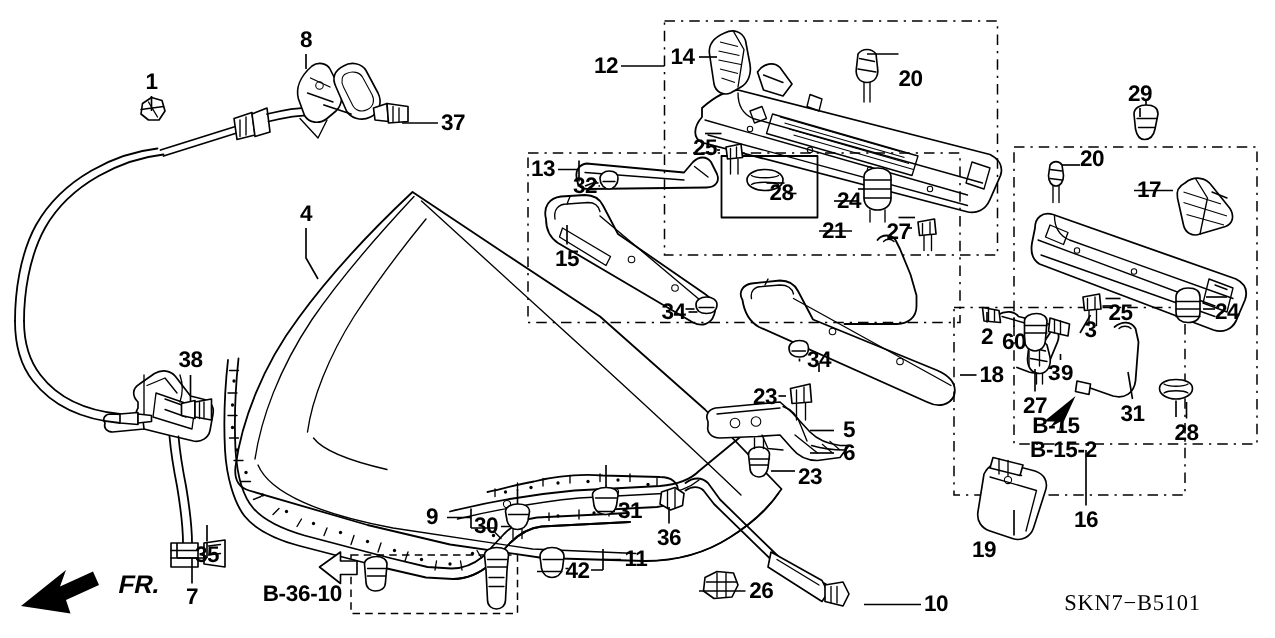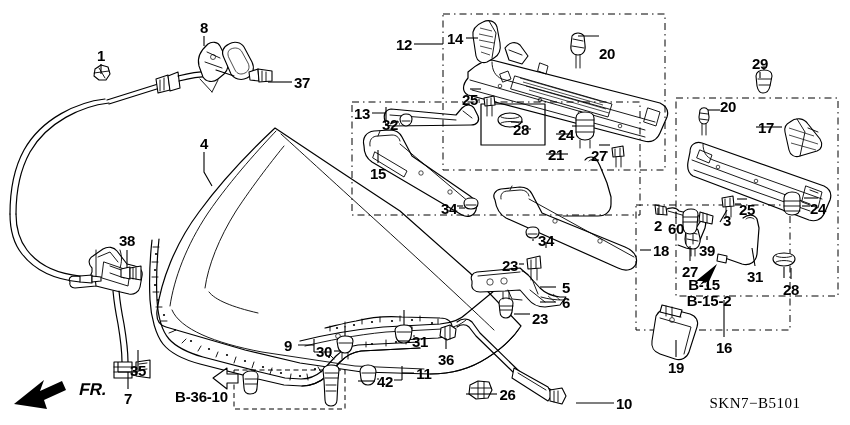--- a/index.html
+++ b/index.html
@@ -603,21 +603,21 @@
       <div class="lbl" style="left: 288px; top: 345px;">9</div>
       <div class="lbl" style="left: 624px; top: 403px;">10</div>
       <div class="lbl" style="left: 424px; top: 373px;">11</div>
       <div class="lbl" style="left: 404px; top: 44px;">12</div>
       <div class="lbl" style="left: 362px; top: 113px;">13</div>
       <div class="lbl" style="left: 455px; top: 38px;">14</div>
       <div class="lbl" style="left: 378px; top: 173px;">15</div>
       <div class="lbl" style="left: 724px; top: 347px;">16</div>
       <div class="lbl" style="left: 766px; top: 127px;">17</div>
       <div class="lbl" style="left: 661px; top: 250px;">18</div>
-      <div class="lbl" style="left: 676px; top: 367px;">19</div>
+      <div class="lbl" style="left: 656px; top: 367px;">19</div>
       <div class="lbl" style="left: 607px; top: 53px;">20</div>
       <div class="lbl" style="left: 728px; top: 106px;">20</div>
       <div class="lbl" style="left: 556px; top: 154px;">21</div>
       <div class="lbl" style="left: 755px; top: 276px;">31</div>
       <div class="lbl" style="left: 510px; top: 265px;">23</div>
       <div class="lbl" style="left: 540px; top: 318px;">23</div>
       <div class="lbl" style="left: 566px; top: 134px;">24</div>
       <div class="lbl" style="left: 818px; top: 208px;">24</div>
       <div class="lbl" style="left: 470px; top: 99px;">25</div>
       <div class="lbl" style="left: 747px; top: 209px;">25</div>
@@ -630,21 +630,21 @@
       <div class="lbl" style="left: 324px; top: 351px;">30</div>
       <div class="lbl" style="left: 420px; top: 341px;">31</div>
       <div class="lbl" style="left: 390px; top: 124px;">32</div>
       <div class="lbl" style="left: 385px; top: 381px;">42</div>
       <div class="lbl" style="left: 449px; top: 208px;">34</div>
       <div class="lbl" style="left: 546px; top: 240px;">34</div>
       <div class="lbl" style="left: 138px; top: 370px;">35</div>
       <div class="lbl" style="left: 446px; top: 359px;">36</div>
       <div class="lbl" style="left: 302px; top: 82px;">37</div>
       <div class="lbl" style="left: 127px; top: 240px;">38</div>
-      <div class="lbl" style="left: 707px; top: 250px;">39</div>
+      <div class="lbl" style="left: 707px; top: 250px; font-family: Liberation Mono, monospace;">39</div>
       <div class="lbl" style="left: 676px; top: 228px;">60</div>
     </div>
   <div id="refs">
       <div class="ref" style="left: 180px; top: 396px; padding-left: 43px;">B-36-10</div>
       <div class="ref" style="left: 704px; top: 272px; margin-top: 12px;">B-15</div>
       <div class="ref" style="left: 709px; top: 300px;">B-15-2</div>
     </div>
 
   <div class="fr" style="left:93px;top:390px;">FR.</div>
 

